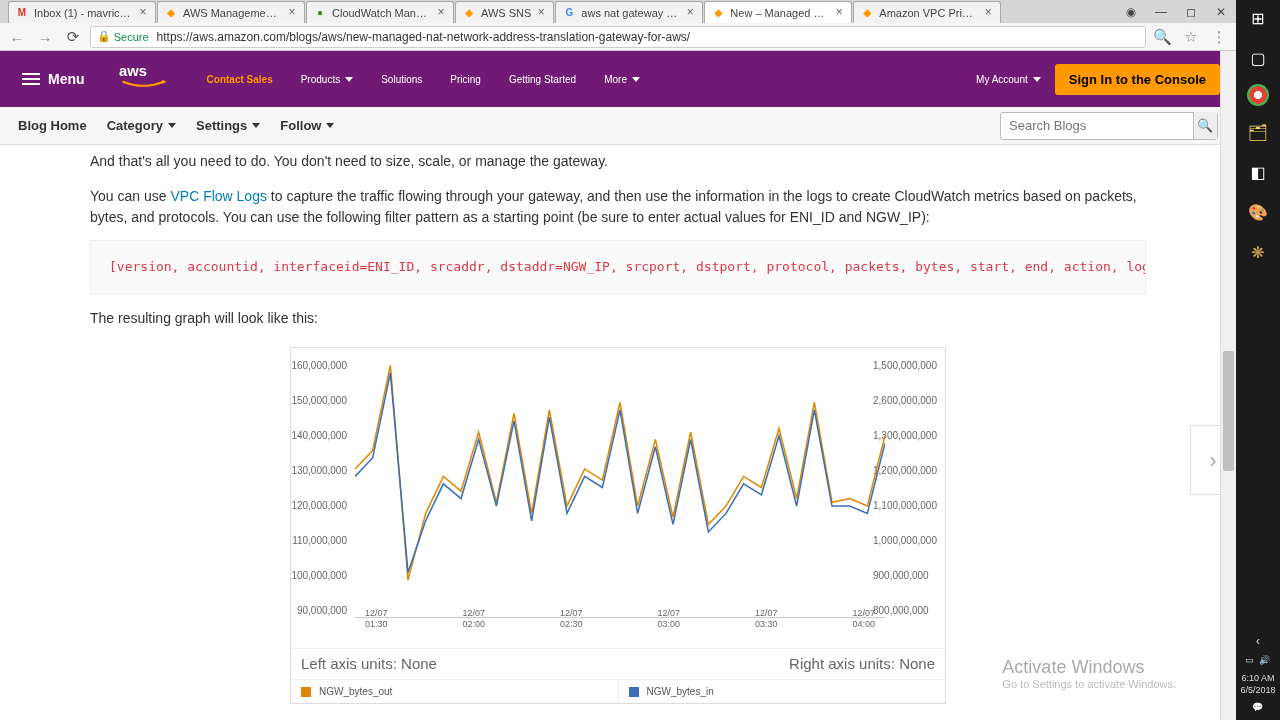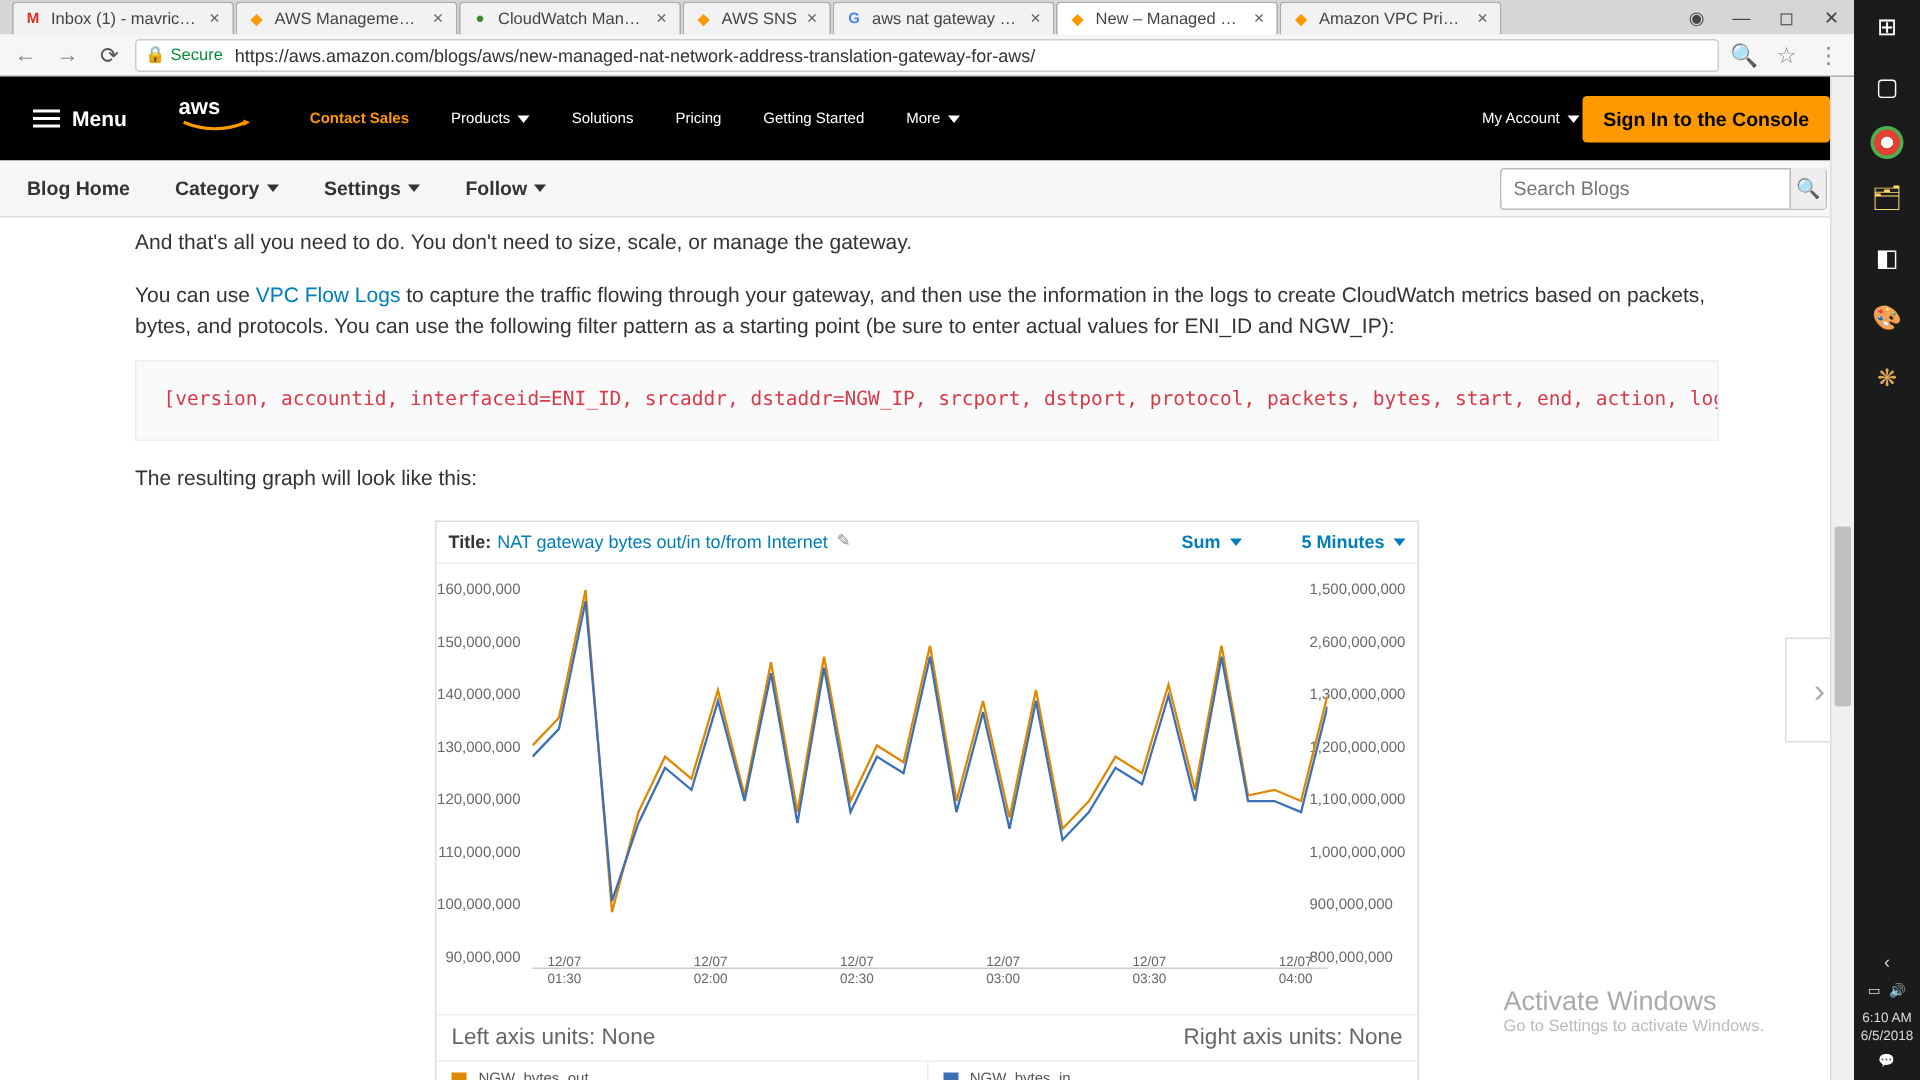--- a/index.html
+++ b/index.html
@@ -17,35 +17,35 @@
 
 
 .url-bar { height: 28px; background: #f6f6f6; border-bottom: 1px solid #ccc; display: flex; align-items: center; padding: 0 6px; gap: 6px; }
 .nav-btn { width: 22px; height: 22px; display: flex; align-items: center; justify-content: center; color: #888; font-size: 15px; cursor: pointer; }
 .nav-btn.enabled { color: #555; }
 .url-field { flex: 1; height: 22px; background: #fff; border: 1px solid #ccc; border-radius: 3px; display: flex; align-items: center; padding: 0 6px; font-size: 12px; color: #333; }
 .secure { color: #0a8c3d; margin-right: 8px; font-size: 11px; display: flex; align-items: center; gap: 3px; }
 .url-text { color: #333; }
 
 
-.aws-header { height: 56px; background: #000000; display: flex; align-items: center; padding: 0 16px; color: #fff; }
+.aws-header { height: 56px; background: #701a75; display: flex; align-items: center; padding: 0 16px; color: #fff; }
 .menu-btn { display: flex; align-items: center; gap: 8px; font-size: 14px; font-weight: 600; cursor: pointer; padding: 6px; }
 .hamburger { display: flex; flex-direction: column; gap: 3px; }
 .hamburger span { width: 18px; height: 2px; background: #fff; }
 .aws-logo { margin: 0 36px 0 28px; }
 .aws-logo svg { width: 52px; height: 32px; }
 .nav-items { display: flex; gap: 28px; align-items: center; }
 .nav-item { font-size: 10px; cursor: pointer; display: flex; align-items: center; gap: 5px; }
 .nav-item.accent { color: #ff9900; font-weight: 600; }
 .caret-down { width: 0; height: 0; border-left: 4px solid transparent; border-right: 4px solid transparent; border-top: 5px solid currentColor; }
-.header-right { margin-left: auto; display: flex; align-items: center; gap: 2px; }
+.header-right { margin-left: auto; display: flex; align-items: center; gap: 14px; }
 .sign-in-btn { background: #ff9900; color: #000; padding: 8px 14px; border-radius: 3px; font-weight: 600; font-size: 13px; cursor: pointer; }
 
 
-.blog-subheader { height: 38px; background: #f6f6f6; border-bottom: 1px solid #ddd; display: flex; align-items: center; padding: 0 18px; gap: 30px; font-size: 13px; color: #333; }
+.blog-subheader { height: 38px; background: #f6f6f6; border-bottom: 1px solid #ddd; display: flex; align-items: center; padding: 0 18px; gap: 20px; font-size: 13px; color: #333; }
 .blog-subheader .sub-item { display: flex; align-items: center; gap: 5px; cursor: pointer; font-weight: 600; }
 .search-blogs { margin-left: auto; display: flex; align-items: center; border: 1px solid #bbb; border-radius: 3px; background: #fff; height: 28px; width: 218px; }
 .search-blogs input { flex:1; border: none; outline: none; padding: 0 8px; font-size: 13px; color: #555; }
 .search-blogs .sbtn { width: 30px; height: 27px; background: #eee; border-left: 1px solid #bbb; display: flex; align-items: center; justify-content: center; color: #555; }
 
 
 .content { padding: 6px 90px 20px 90px; color: #333; font-size: 14px; line-height: 1.5; position: relative; height: calc(720px - 23px - 28px - 56px - 38px); overflow: hidden; }
 .content a { color: #007eb9; text-decoration: none; }
 .code-block { background: #fafafa; border: 1px solid #eee; padding: 16px 18px; margin: 12px 0; font-family: Consolas, monospace; font-size: 13px; color: #d73a49; white-space: nowrap; overflow: hidden; }
 
@@ -210,35 +210,20 @@
 
   <div class="content">
     <p style="margin-bottom:14px">And that's all you need to do. You don't need to size, scale, or manage the gateway.</p>
     <p style="margin-bottom:8px">
       <span>You can use </span><a href="#">VPC Flow Logs</a><span> to capture the traffic flowing through your gateway, and then use the information in the logs to create CloudWatch metrics based on packets, bytes, and protocols. You can use the following filter pattern as a starting point (be sure to enter actual values for ENI_ID and NGW_IP):</span>
     </p>
     <div class="code-block">[version, accountid, interfaceid=ENI_ID, srcaddr, dstaddr=NGW_IP, srcport, dstport, protocol, packets, bytes, start, end, action, log_status]</div>
     <p style="margin:14px 0 6px">The resulting graph will look like this:</p>
 
     <div class="chart-wrap">
-      <div class="chart-header">
-        <span class="chart-title">Title:</span>
-        <span class="chart-title-val">NAT gateway bytes out/in to/from Internet</span>
-        <span class="edit-ico">✎</span>
-        <div class="chart-selectors">
-          <div class="selector">
-              <span>Sum</span>
-              <span class="caret-down"></span>
-            </div>
-          <div class="selector">
-              <span>5 Minutes</span>
-              <span class="caret-down"></span>
-            </div>
-        </div>
-      </div>
       <div class="chart-body">
         <div class="yaxis-left" id="yaxis-left">
             <div>160,000,000</div>
             <div>150,000,000</div>
             <div>140,000,000</div>
             <div>130,000,000</div>
             <div>120,000,000</div>
             <div>110,000,000</div>
             <div>100,000,000</div>
             <div>90,000,000</div>

